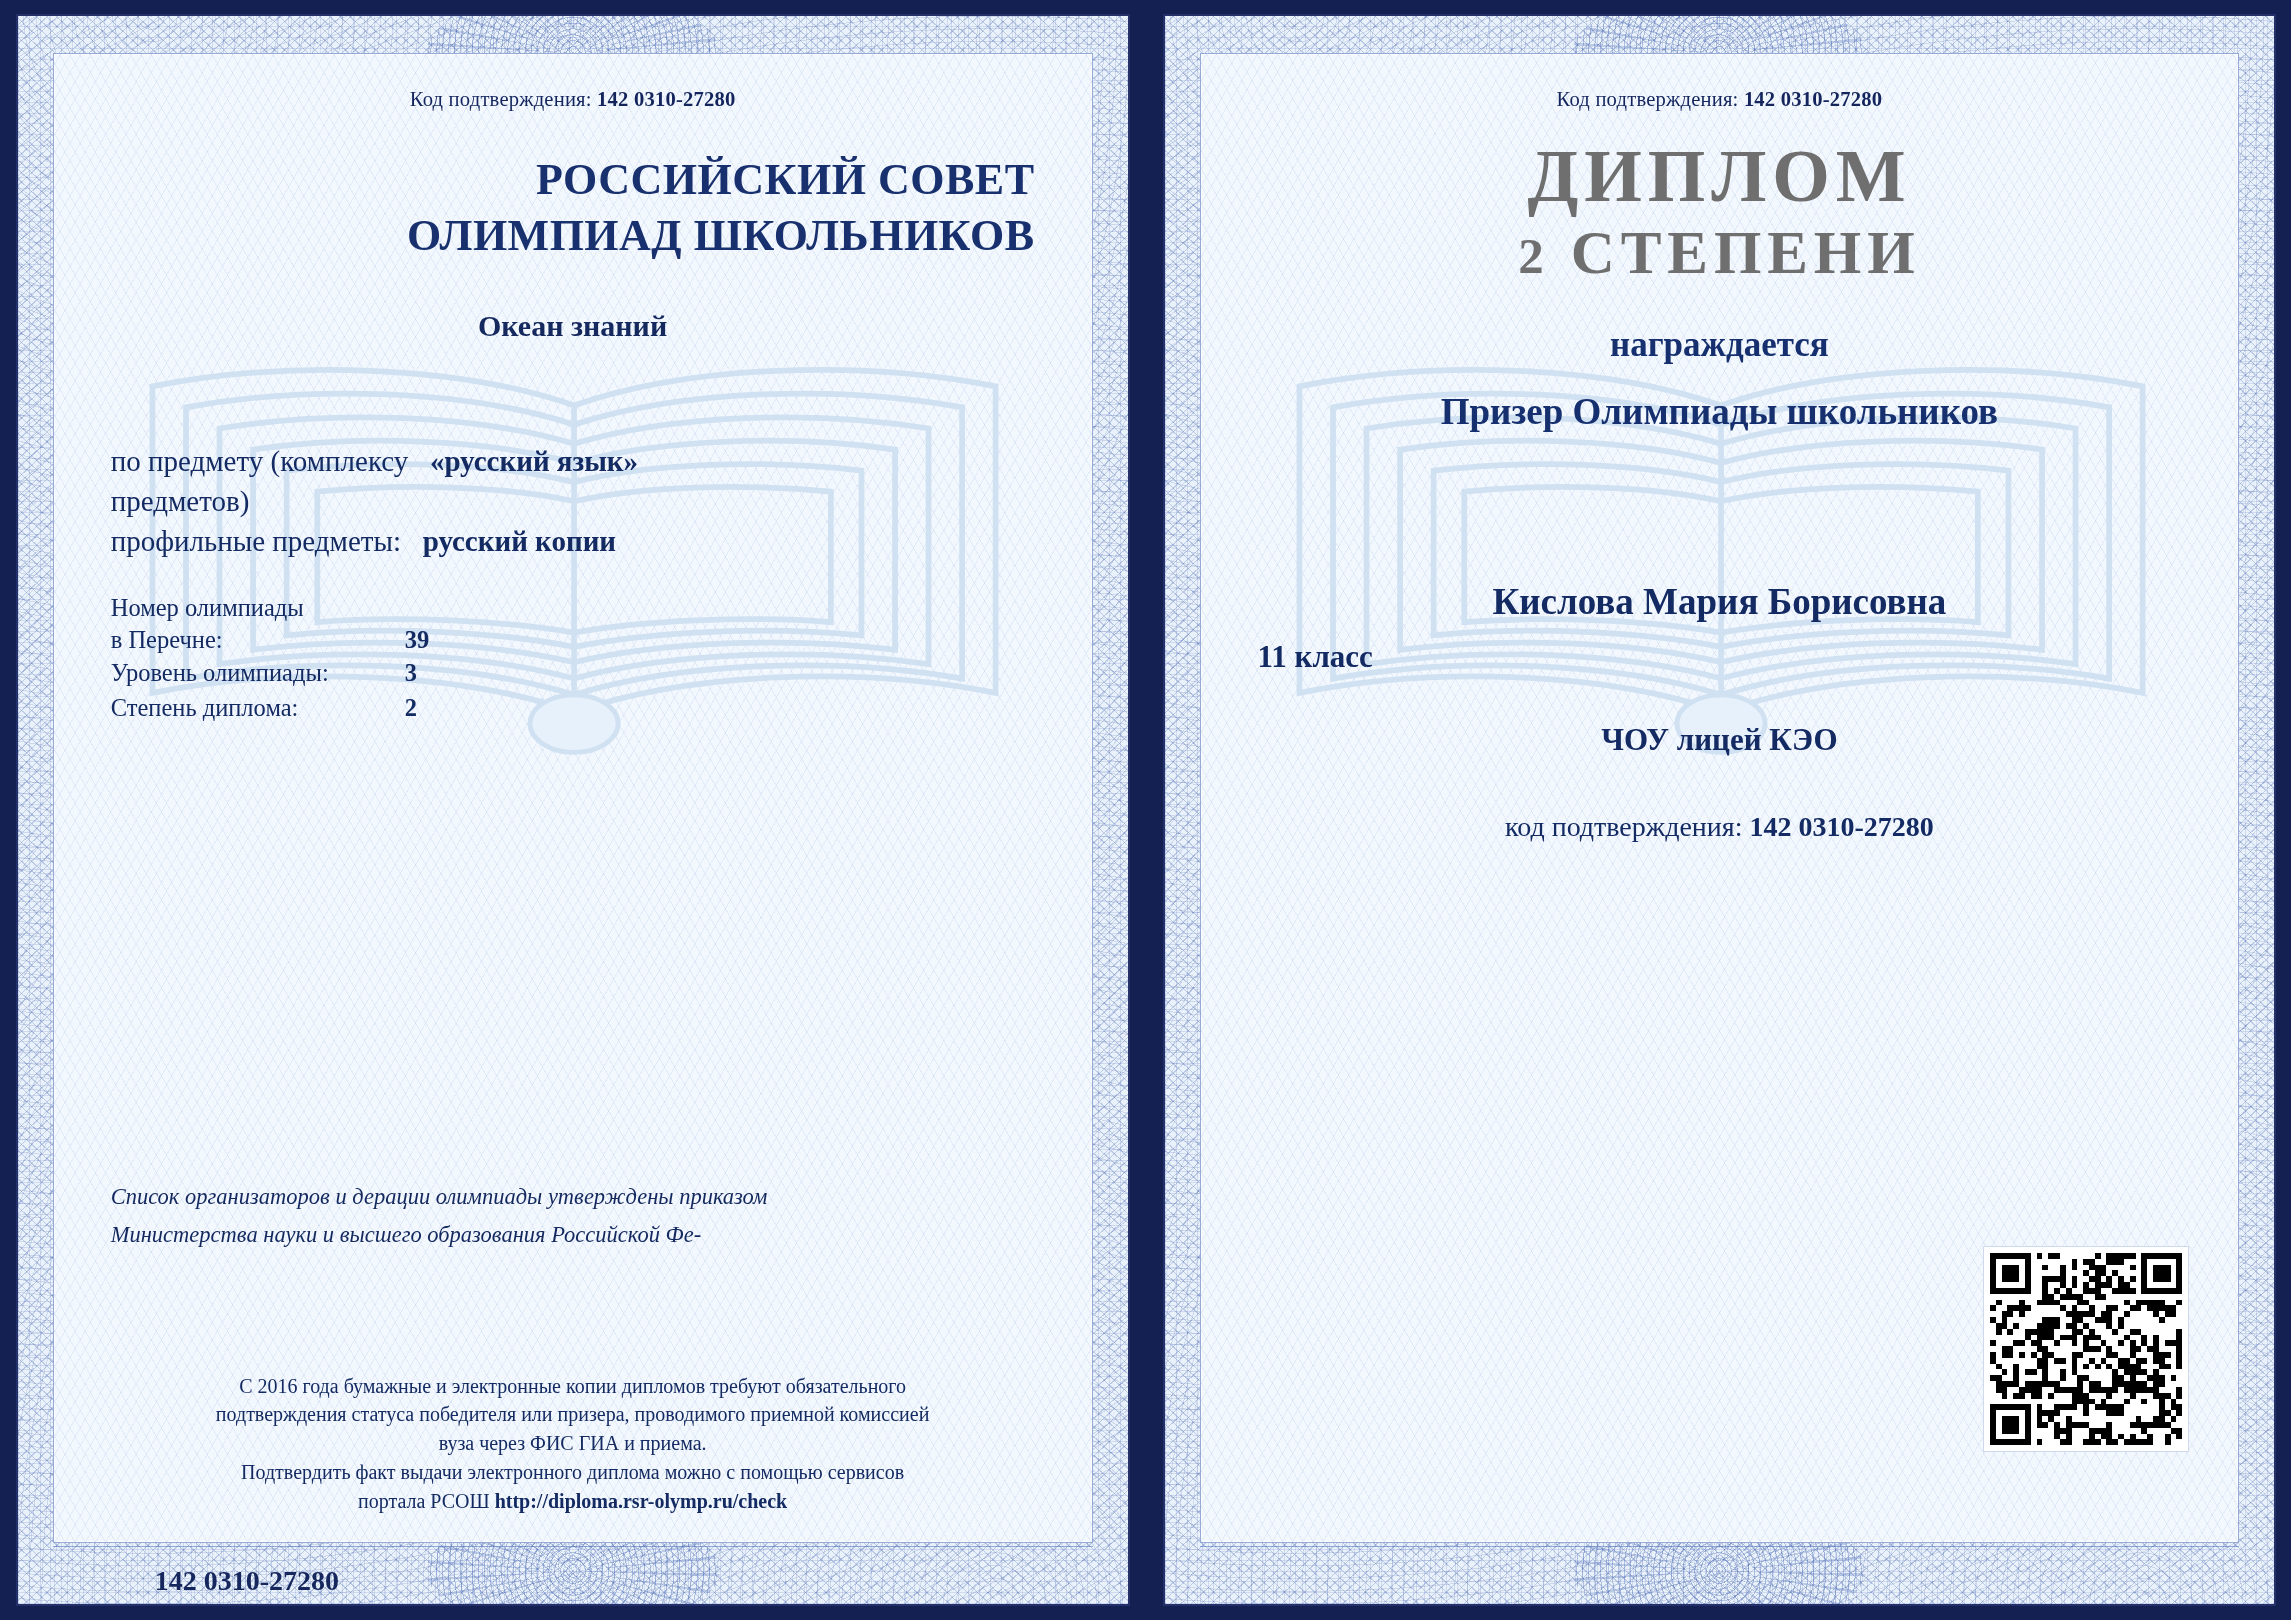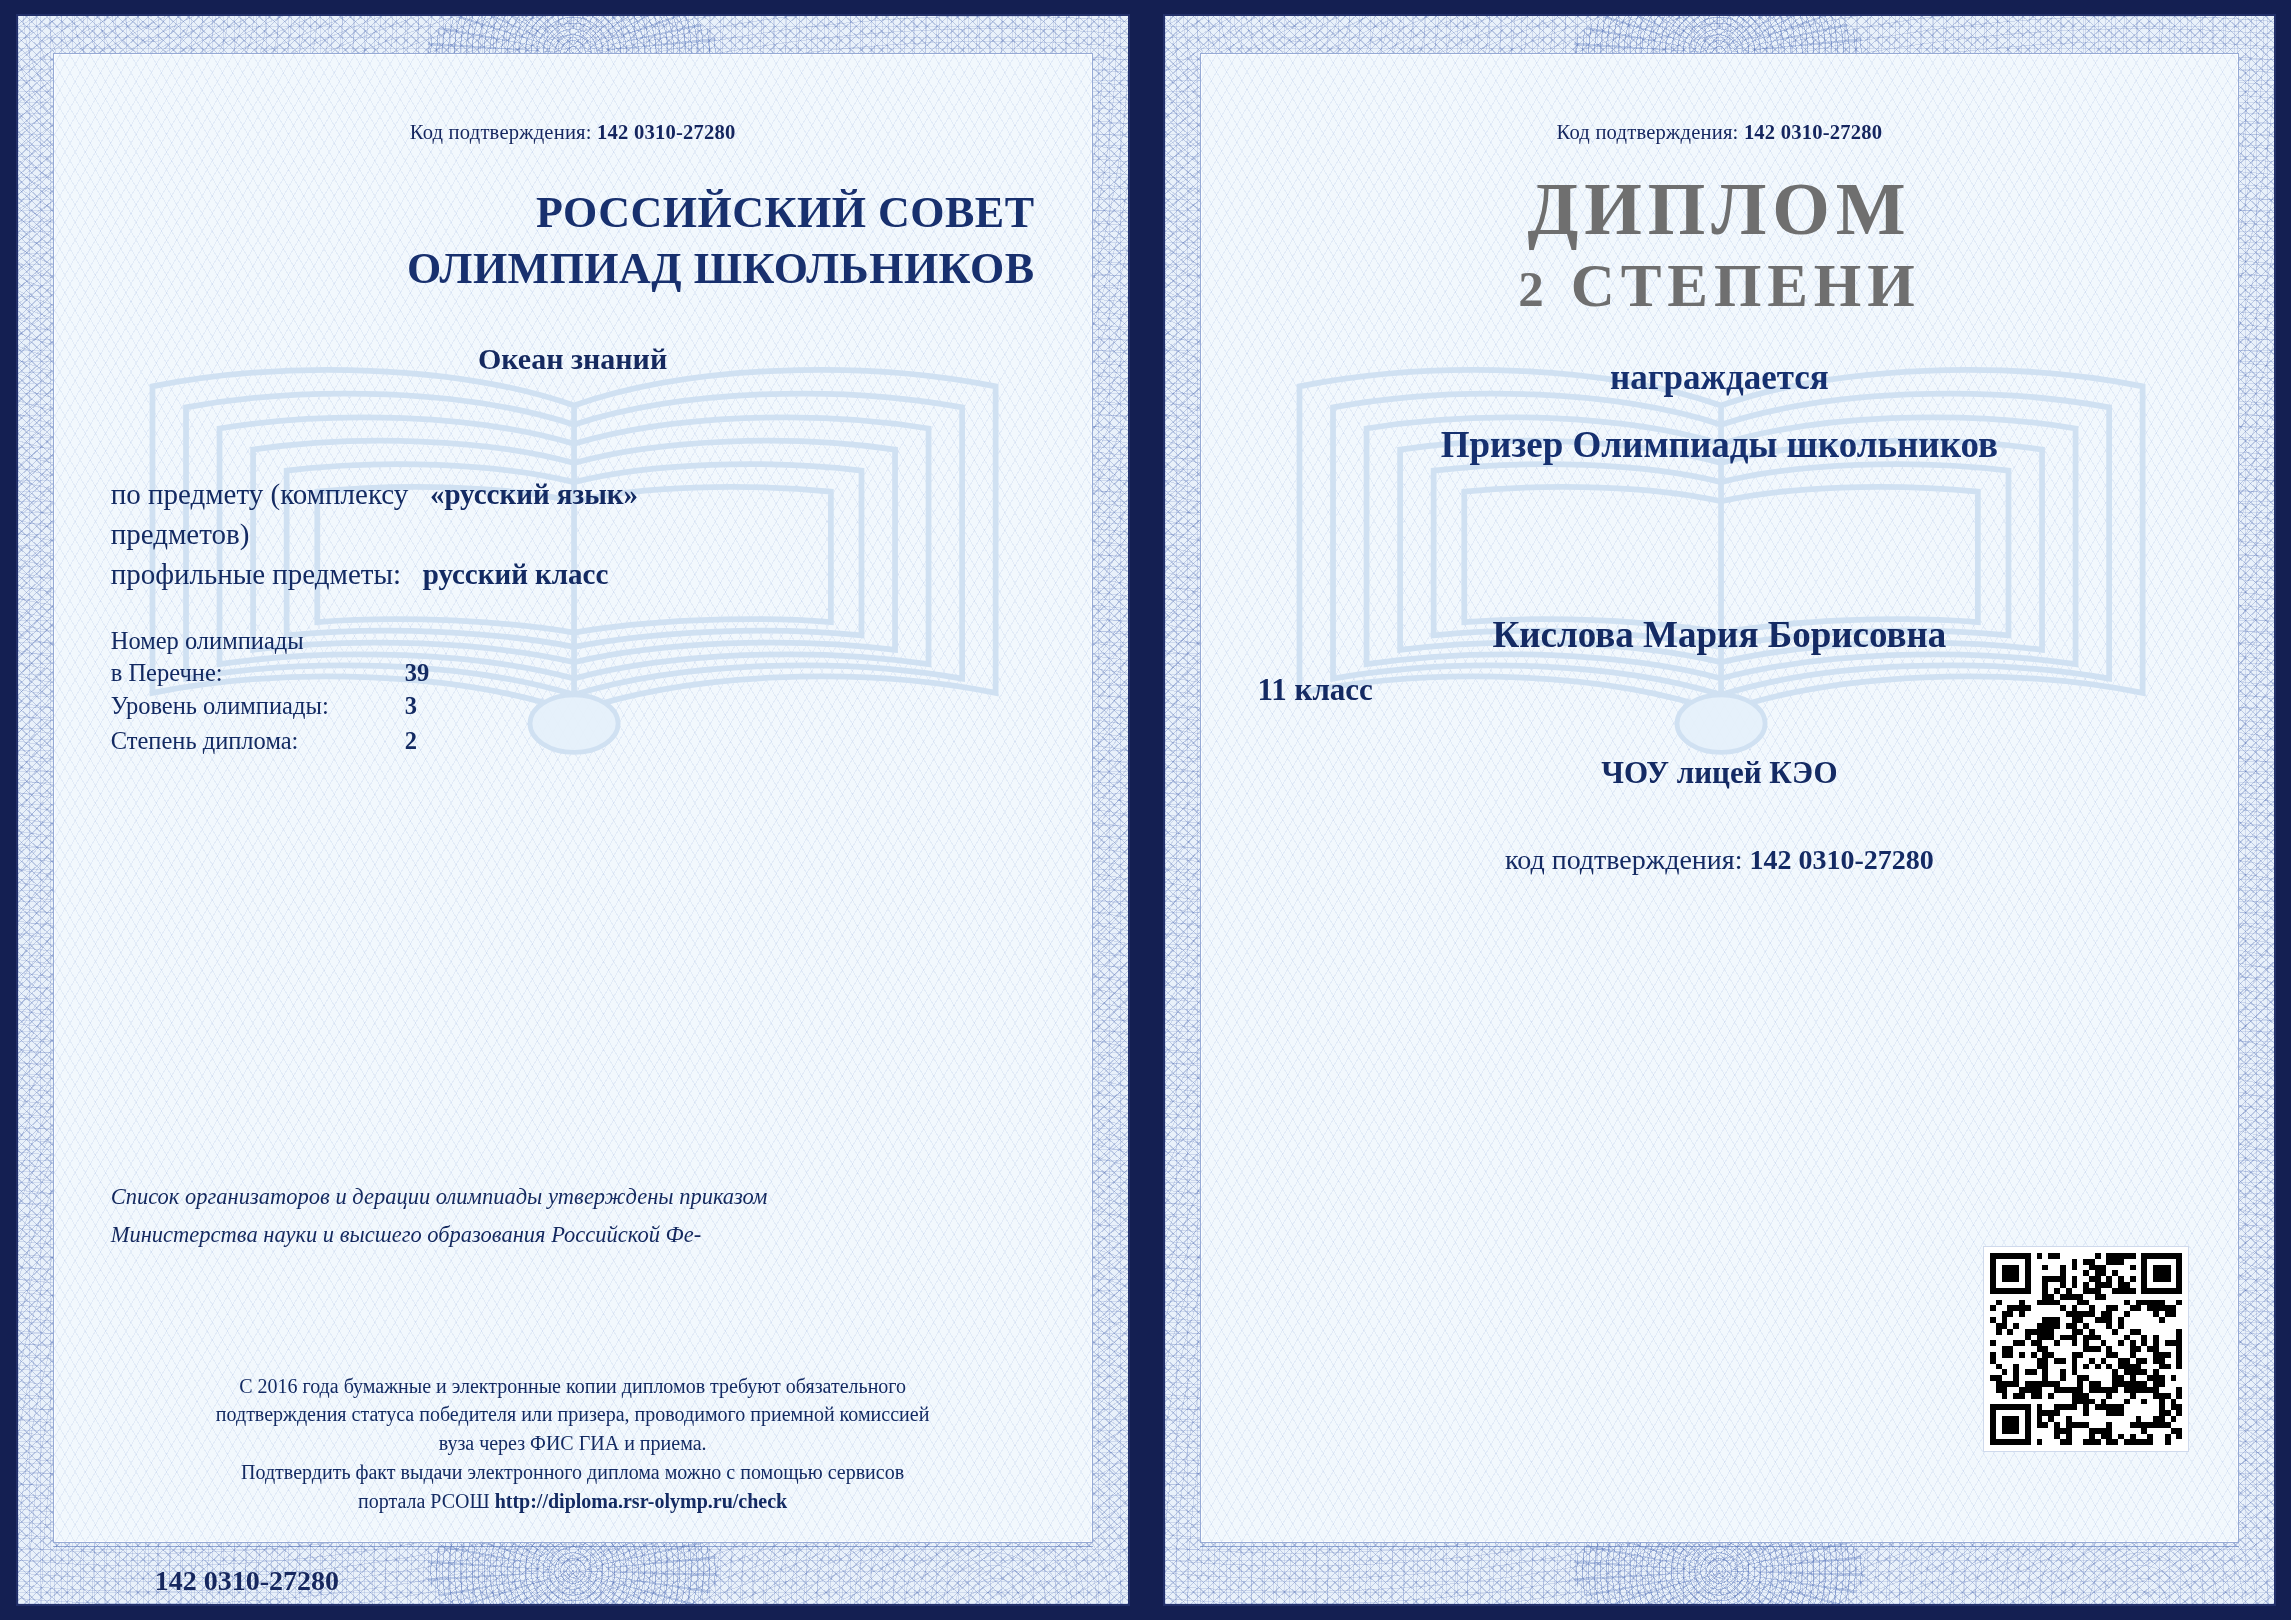--- a/index.html
+++ b/index.html
@@ -104,21 +104,21 @@
     top: 294px;
     height: 412px;
     pointer-events: none;
     opacity: .95;
   }
 
   
   .content {
     position: absolute;
     inset: 0;
-    padding: 67px 57px 0 57px;
+    padding: 34px 57px 0 57px;
     box-sizing: border-box;
     color: #1b2f6e;
   }
 
   .code-line {
     text-align: center;
     font-size: 20.6px;
     color: #14255e;
     letter-spacing: 0.2px;
   }
@@ -328,21 +328,21 @@
         <div class="olympiad-name olymp-name">Океан знаний</div>
 
         <div class="subject-block">
           <div class="subject-row">
             <span class="lbl">по предмету (комплексу</span>
             <span class="val">«русский язык»</span>
           </div>
           <div class="subject-cont">предметов)</div>
           <div class="subject-row">
             <span class="lbl">профильные предметы:</span>
-            <span class="val">русский класс</span>
+            <span class="val">русский копии</span>
           </div>
         </div>
 
         <div class="numbers-block">
           <div class="nrow num-first">
             <span class="nlbl">
               <span>Номер олимпиады</span><br>
               <span>в Перечне:</span>
             </span>
             <span class="nval" style="align-self:flex-end">39</span>

